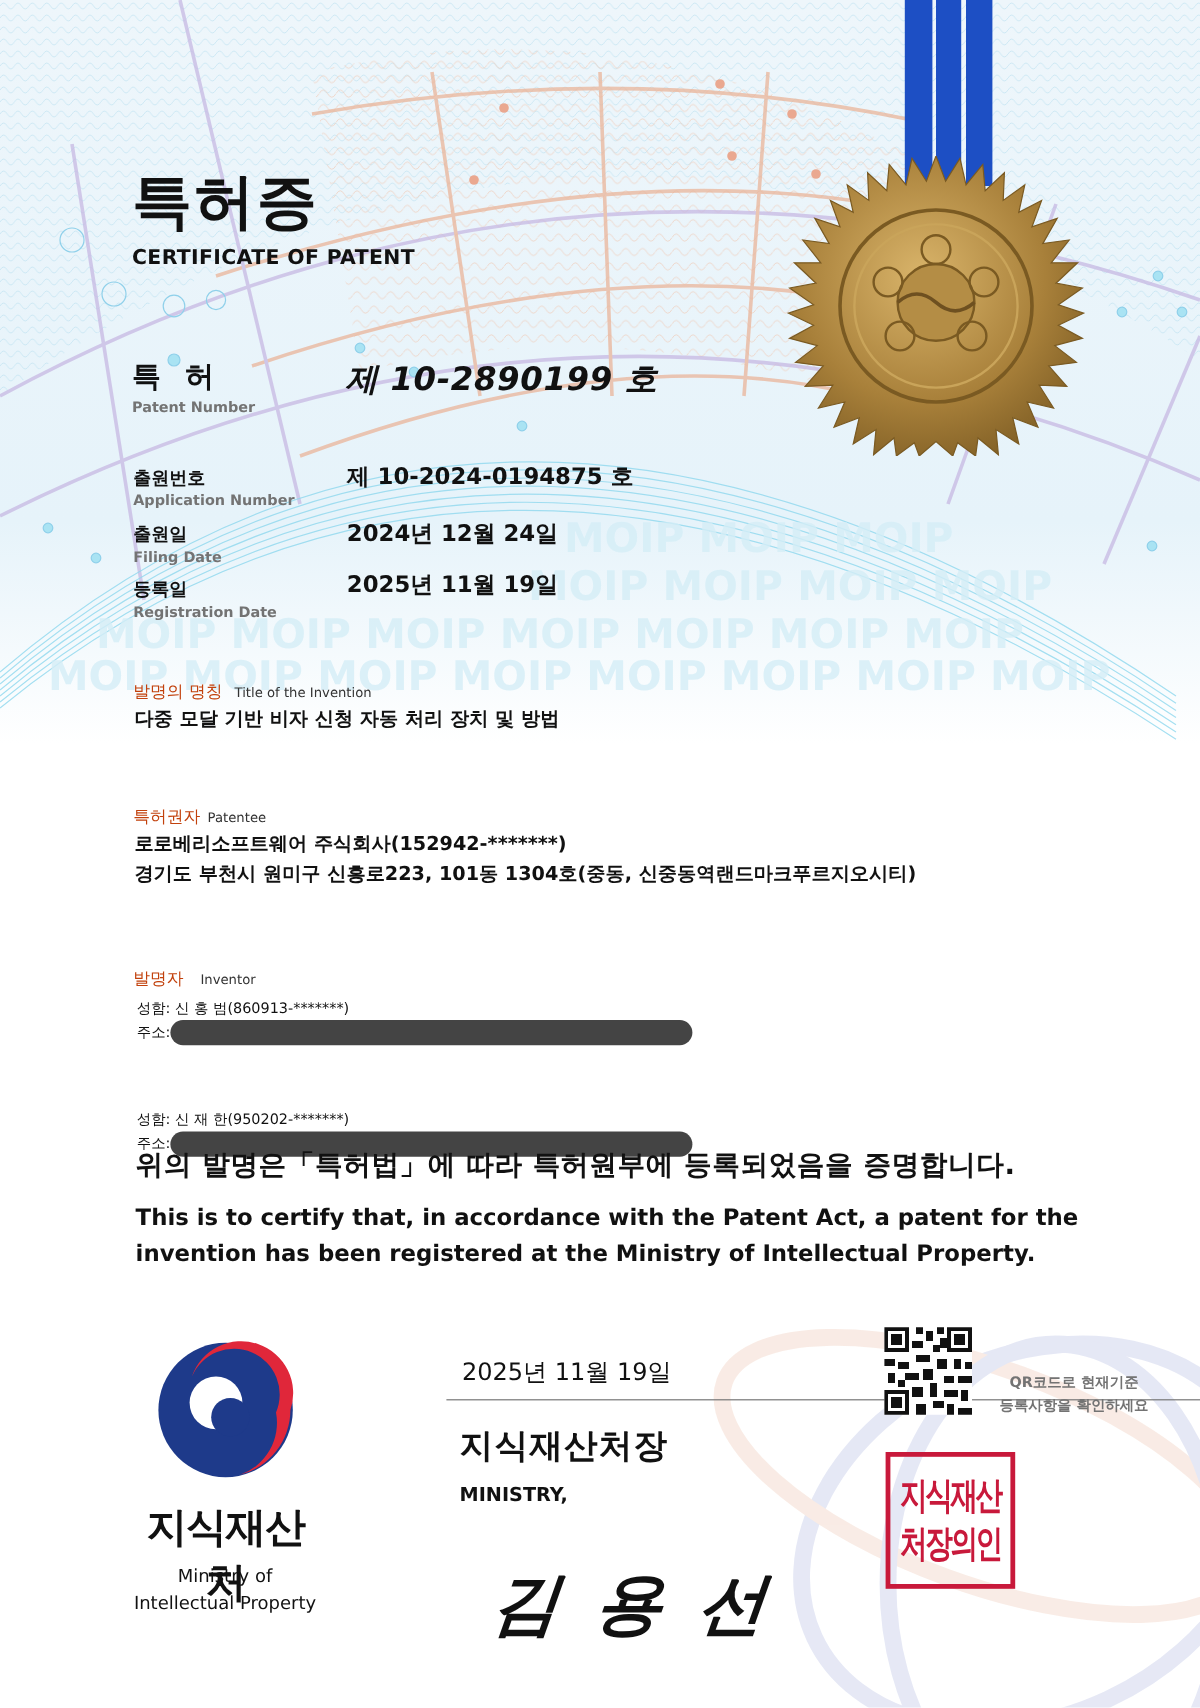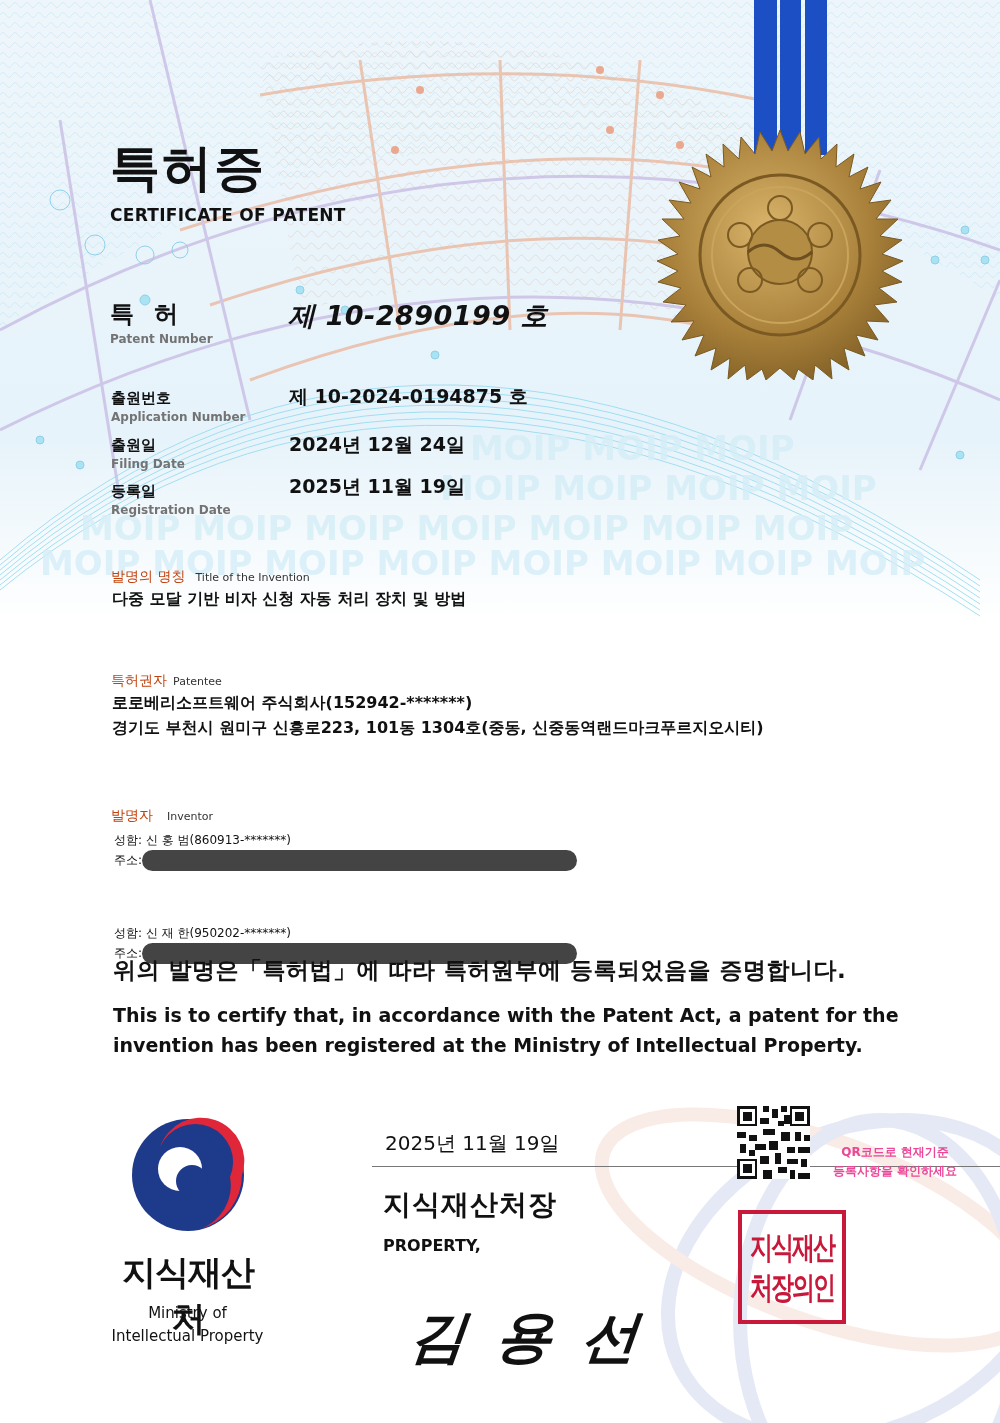--- a/index.html
+++ b/index.html
@@ -35,21 +35,21 @@
   .logo-ko { left: 108px; top: 1250px; font-size: 34px; font-weight: bold; width: 160px; text-align: center; letter-spacing: -1px; }
   .logo-en { left: 90px; top: 1302px; width: 195px; text-align: center; font-size: 15px; line-height: 23px; }
 
   .date-bottom { left: 385px; top: 1130px; font-size: 20px; }
   .rule { position: absolute; left: 372px; top: 1166px; width: 628px; height: 1px; background: #777; z-index: 2; }
   .minister-ko { left: 383px; top: 1186px; font-size: 28px; font-weight: bold; letter-spacing: 1px; }
   .minister-en { left: 383px; top: 1233px; font-size: 16px; font-weight: bold; line-height: 25px; }
   .signature { left: 410px; top: 1300px; font-family: "DejaVu Serif", serif; font-size: 56px; font-style: italic; font-weight: bold; letter-spacing: 30px; transform: skewX(-6deg); }
 
   .qr { position: absolute; left: 737px; top: 1106px; width: 73px; height: 73px; z-index: 3; }
-  .qr-text { left: 810px; top: 1143px; font-size: 12px; font-weight: bold; text-align: center; line-height: 19px; width: 170px; color: #ec4899; }
+  .qr-text { left: 810px; top: 1143px; font-size: 12px; font-weight: bold; text-align: center; line-height: 19px; width: 170px; color: #737373; }
 
   .stamp { position: absolute; left: 738px; top: 1210px; width: 108px; height: 114px; border: 4px solid #c8193b; z-index: 3; box-sizing: border-box; display: flex; flex-direction: column; justify-content: center; align-items: center; }
   .stamp span { color: #c8193b; font-size: 23px; font-weight: bold; line-height: 40px; letter-spacing: -2px; transform: scaleY(1.35); }
 </style>
 </head>
 <body>
 
 <svg class="bg" viewBox="0 0 1000 1423" xmlns="http://www.w3.org/2000/svg">
   <defs>
     <linearGradient id="topfade" x1="0" y1="0" x2="0" y2="1">
@@ -214,21 +214,21 @@
 <div class="abs logo-ko">지식재산처</div>
 <div class="abs logo-en">
   <div>Ministry of</div>
   <div>Intellectual Property</div>
 </div>
 
 <div class="abs date-bottom">2025년 11월 19일</div>
 <div class="rule"></div>
 <div class="abs minister-ko">지식재산처장</div>
 <div class="abs minister-en">
-  <div>PROPERTY,</div>
+  <div>MINISTRY,</div>
 </div>
 <div class="abs signature">김용선</div>
 
 <svg class="qr" viewBox="0 0 25 25" xmlns="http://www.w3.org/2000/svg" shape-rendering="crispEdges">
   <rect width="25" height="25" fill="#fff"></rect>
   <g fill="#111">
     <rect x="0" y="0" width="7" height="7"></rect>
       <rect x="1" y="1" width="5" height="5" fill="#fff"></rect>
       <rect x="2" y="2" width="3" height="3"></rect>
     <rect x="18" y="0" width="7" height="7"></rect>

